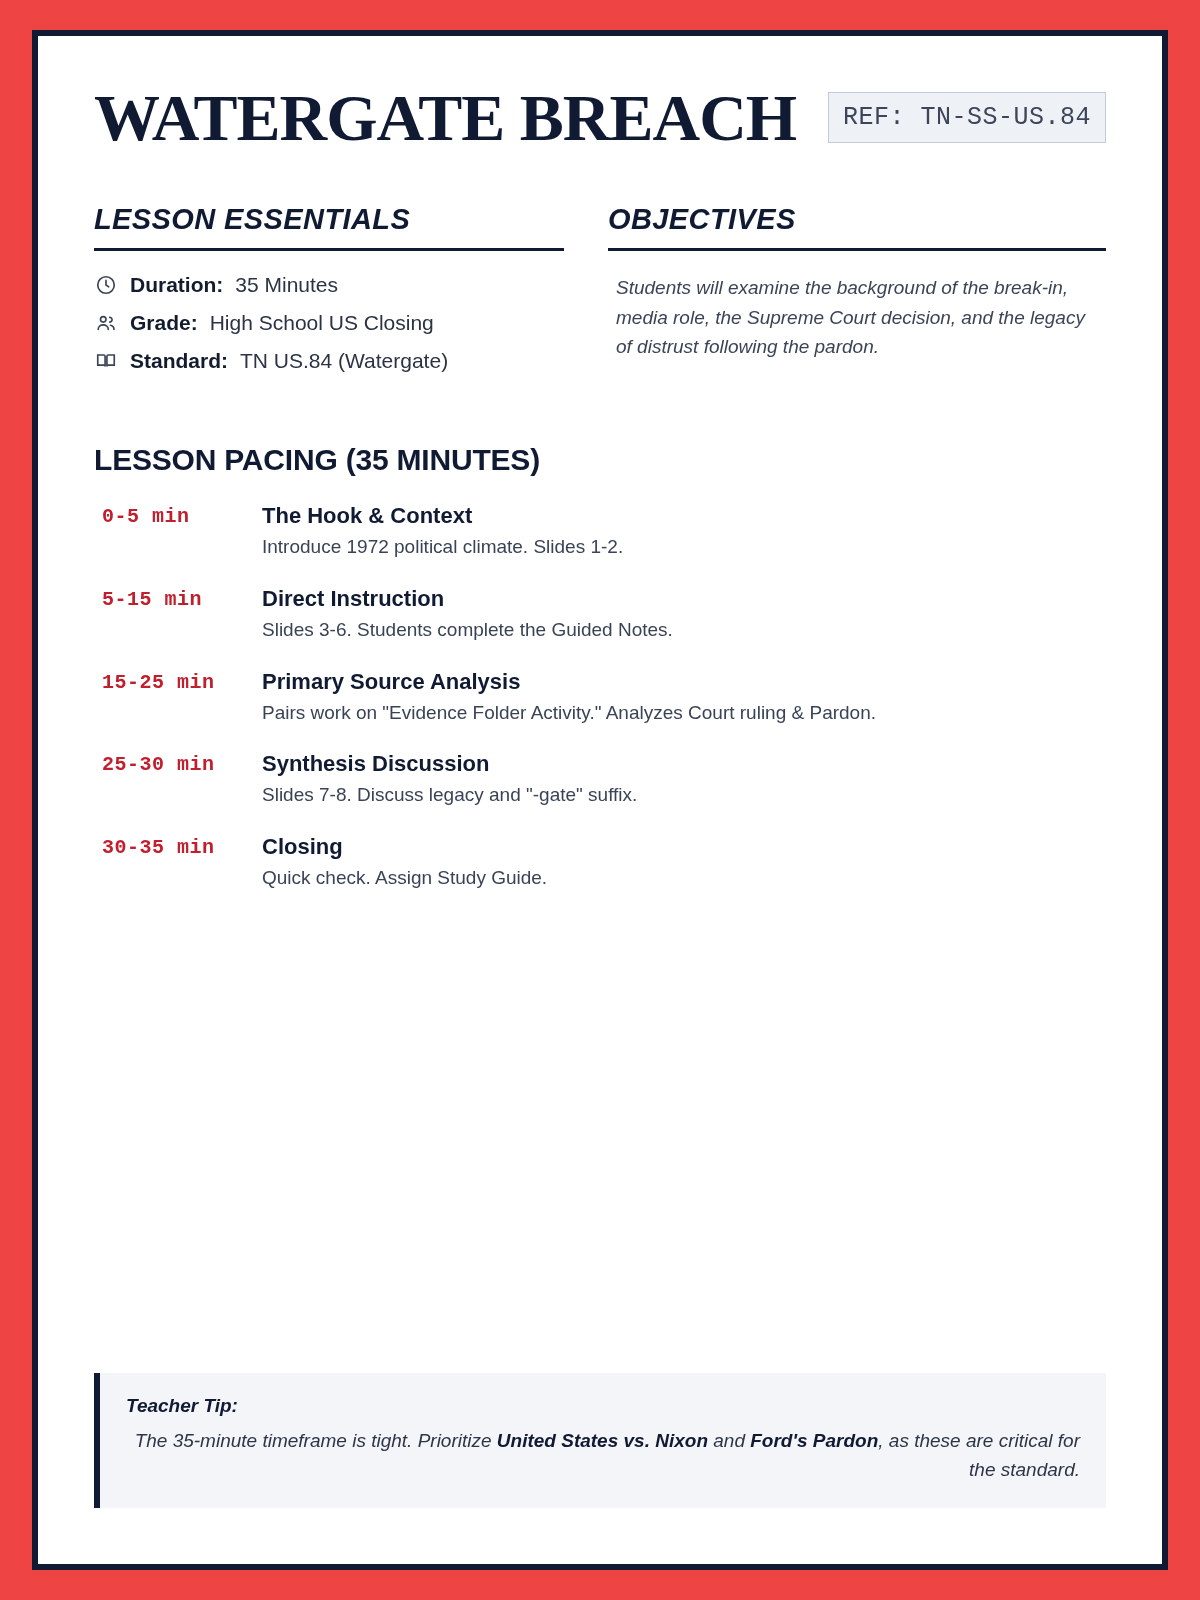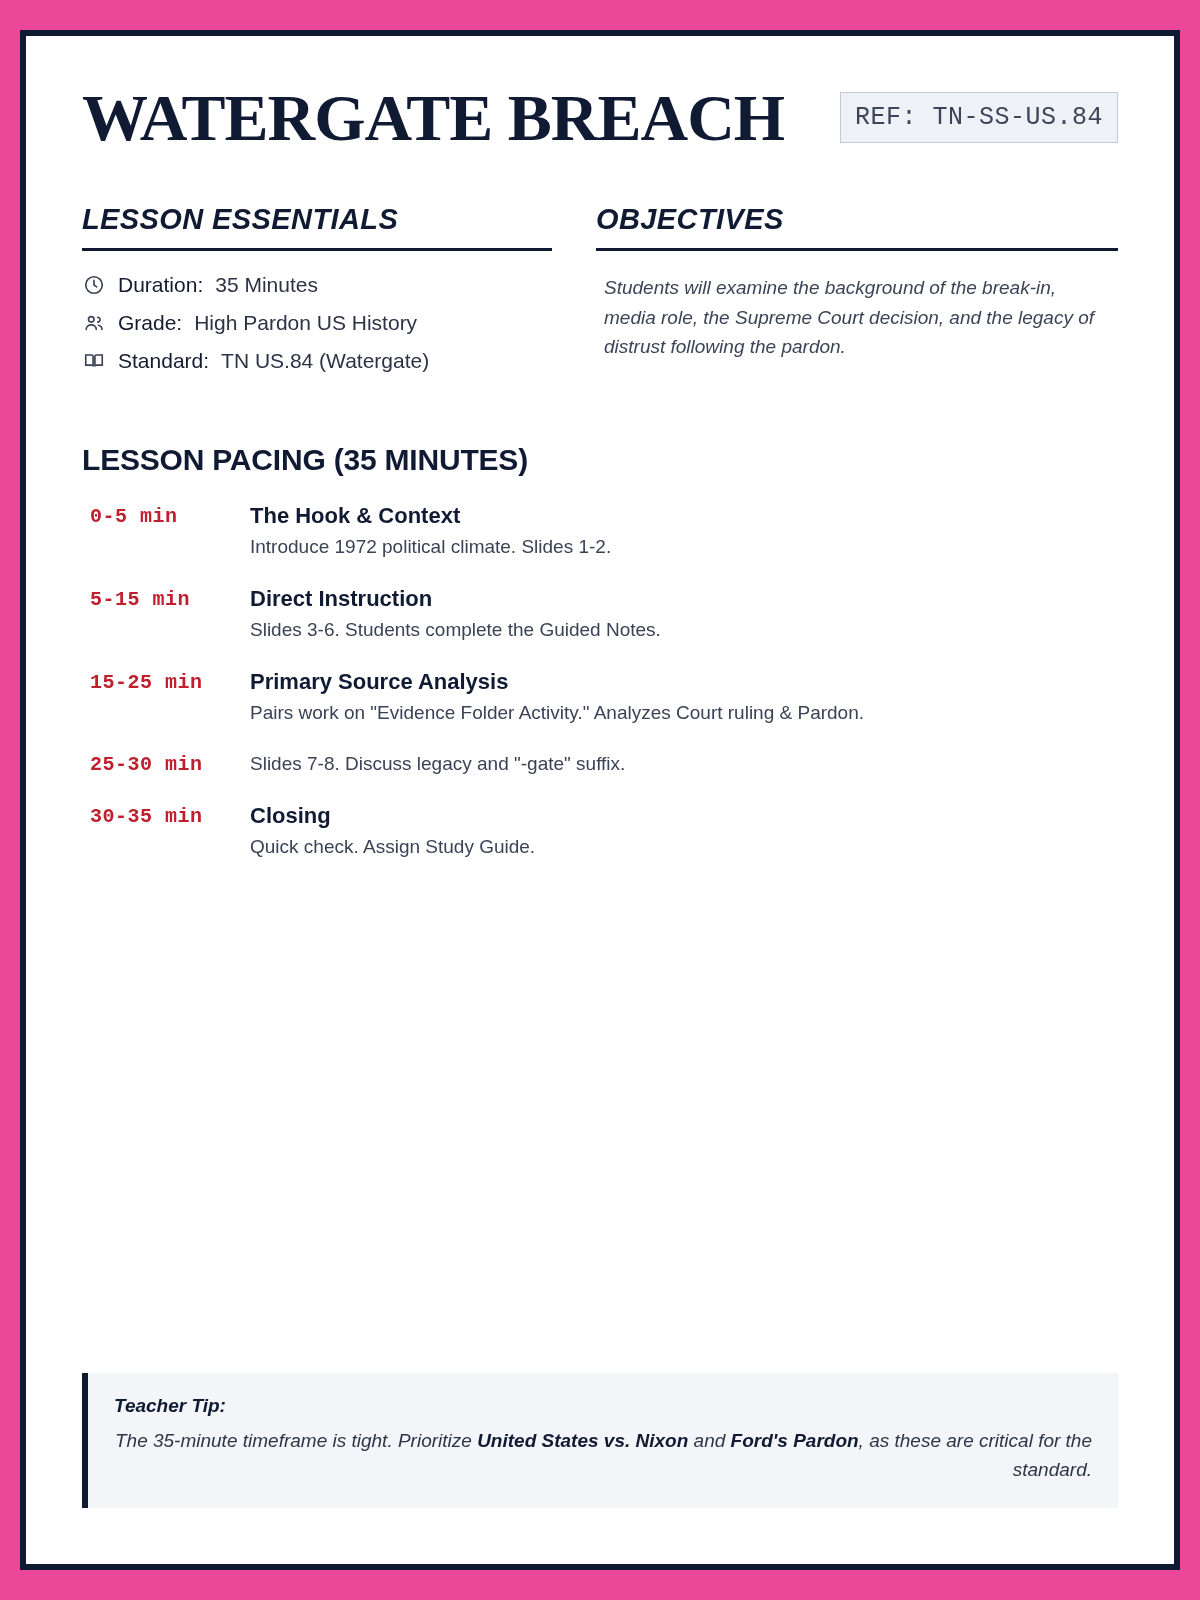--- a/index.html
+++ b/index.html
@@ -12,22 +12,22 @@
     height: 1600px;
     font-family: "Liberation Sans", sans-serif;
     color: #1d2433;
     -webkit-font-smoothing: antialiased;
   }
   .page {
     position: relative;
     width: 1200px;
     height: 1600px;
     box-sizing: border-box;
-    padding: 30px 20px;
-    background: #ec4899;
+    padding: 30px 32px;
+    background: #ef4444;
   }
   .frame {
     position: relative;
     box-sizing: border-box;
     width: 100%;
     height: 100%;
     border: 6px solid #101a33;
     background: #ffffff;
     padding: 48px 56px 0 56px;
   }
@@ -106,21 +106,21 @@
   .essential-row .ico {
     width: 24px;
     height: 24px;
     flex: 0 0 24px;
     display: inline-flex;
     align-items: center;
     justify-content: center;
     color: #3a4356;
   }
   .essential-row .lbl {
-    font-weight: normal;
+    font-weight: bold;
     color: #131c2e;
     text-align: center;
   }
   .essential-row .val {
     color: #2b3344;
   }
 
   .objectives-text {
     font-style: italic;
     font-size: 19px;
@@ -222,21 +222,21 @@
         <div class="essential-row">
           <span class="ico">
             <svg width="22" height="22" viewBox="0 0 24 24" fill="none" stroke="currentColor" stroke-width="1.8">
               <circle cx="9" cy="8" r="3"></circle>
               <path d="M3.5 19c0-3 2.5-5 5.5-5s5.5 2 5.5 5" stroke-linecap="round"></path>
               <path d="M16 11a2.6 2.6 0 100-5.2" stroke-linecap="round"></path>
               <path d="M17 14.5c2.2.5 3.7 2.2 3.7 4.5" stroke-linecap="round"></path>
             </svg>
           </span>
           <span class="lbl">Grade:</span>
-          <span class="val">High Pardon US History</span>
+          <span class="val">High School US Closing</span>
         </div>
 
         <div class="essential-row">
           <span class="ico">
             <svg width="22" height="22" viewBox="0 0 24 24" fill="none" stroke="currentColor" stroke-width="1.8">
               <path d="M3 5.5h6.5c1 0 1.5.6 1.5 1.5v11c0-.9-.5-1.5-1.5-1.5H3z"></path>
               <path d="M21 5.5h-6.5c-1 0-1.5.6-1.5 1.5v11c0-.9.5-1.5 1.5-1.5H21z"></path>
             </svg>
           </span>
           <span class="lbl">Standard:</span>
@@ -276,20 +276,21 @@
         <div class="pace-time">15-25 min</div>
         <div class="pace-body">
           <div class="pace-name">Primary Source Analysis</div>
           <div class="pace-desc">Pairs work on "Evidence Folder Activity." Analyzes Court ruling &amp; Pardon.</div>
         </div>
       </div>
 
       <div class="pace-item">
         <div class="pace-time">25-30 min</div>
         <div class="pace-body">
+          <div class="pace-name">Synthesis Discussion</div>
           <div class="pace-desc">Slides 7-8. Discuss legacy and "-gate" suffix.</div>
         </div>
       </div>
 
       <div class="pace-item">
         <div class="pace-time">30-35 min</div>
         <div class="pace-body">
           <div class="pace-name">Closing</div>
           <div class="pace-desc">Quick check. Assign Study Guide.</div>
         </div>

